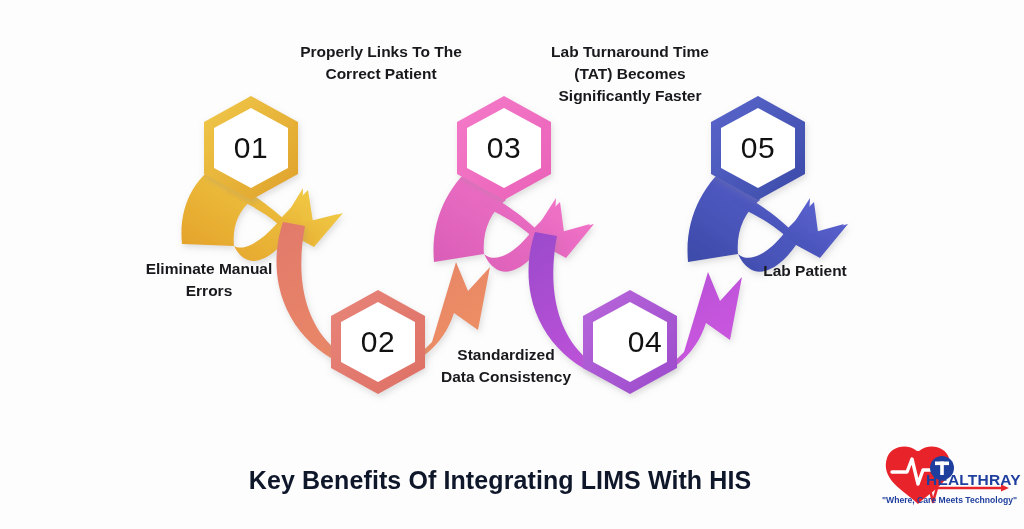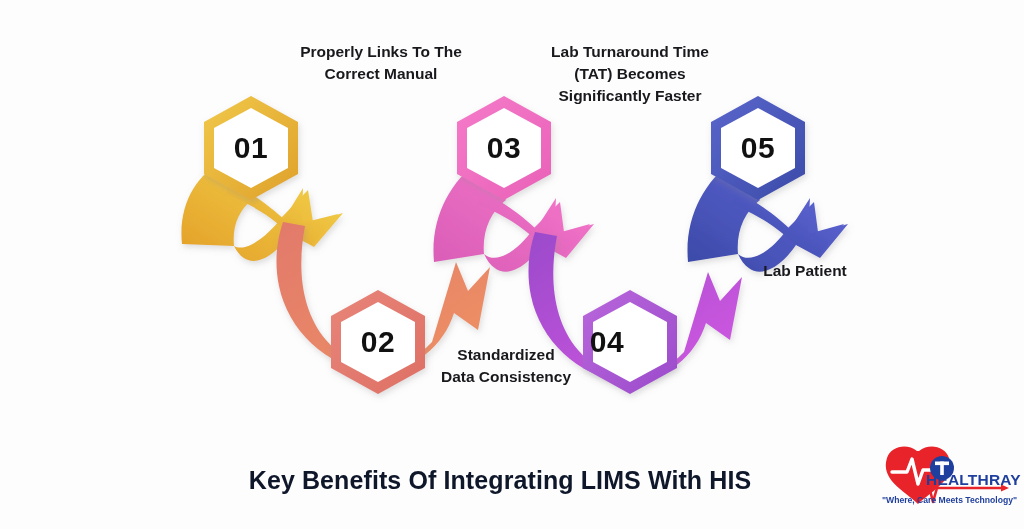--- a/index.html
+++ b/index.html
@@ -21,21 +21,21 @@
     position: absolute;
     left: 0;
     top: 0;
     width: 1024px;
     height: 529px;
   }
   .step-num {
     position: absolute;
     font-family: "Liberation Sans", sans-serif;
     font-size: 30px;
-    font-weight: bold;
+    font-weight: normal;
     color: #111111;
     letter-spacing: 0.5px;
     text-align: center;
     width: 90px;
     z-index: 5;
     pointer-events: none;
   }
   .caption {
     position: absolute;
     font-family: "Liberation Sans", sans-serif;
@@ -280,32 +280,36 @@
 
     <g filter="url(#soft)">
       <polygon points="758,96 805,122 805,174 758,200 711,174 711,122" fill="url(#hx5)"></polygon>
       <polygon points="758,108 795,128 795,168 758,188 721,168 721,128" fill="#ffffff"></polygon>
     </g>
   </svg>
 
   <div class="step-num" style="left:206px; top:131px;">01</div>
   <div class="step-num" style="left:333px; top:325px;">02</div>
   <div class="step-num" style="left:459px; top:131px;">03</div>
-  <div class="step-num" style="left:562px; top:325px;text-align:center;">04</div>
+  <div class="step-num" style="left:600px; top:325px;text-align:center;">04</div>
   <div class="step-num" style="left:713px; top:131px;">05</div>
 
+  <div class="caption" style="left:118px; top:258px; width:182px;">
+    <div>Eliminate Manual</div>
+    <div>Errors</div>
+  </div>
 
   <div class="caption" style="left:412px; top:344px; width:188px;">
     <div>Standardized</div>
     <div>Data Consistency</div>
   </div>
 
   <div class="caption" style="left:278px; top:41px; width:206px;">
     <div>Properly Links To The</div>
-    <div>Correct Manual</div>
+    <div>Correct Patient</div>
   </div>
 
   <div class="caption" style="left:526px; top:41px; width:208px;">
     <div>Lab Turnaround Time</div>
     <div>(TAT) Becomes</div>
     <div>Significantly Faster</div>
   </div>
 
   <div class="caption" style="left:722px; top:260px; width:166px;">
     <div>Lab Patient</div>

